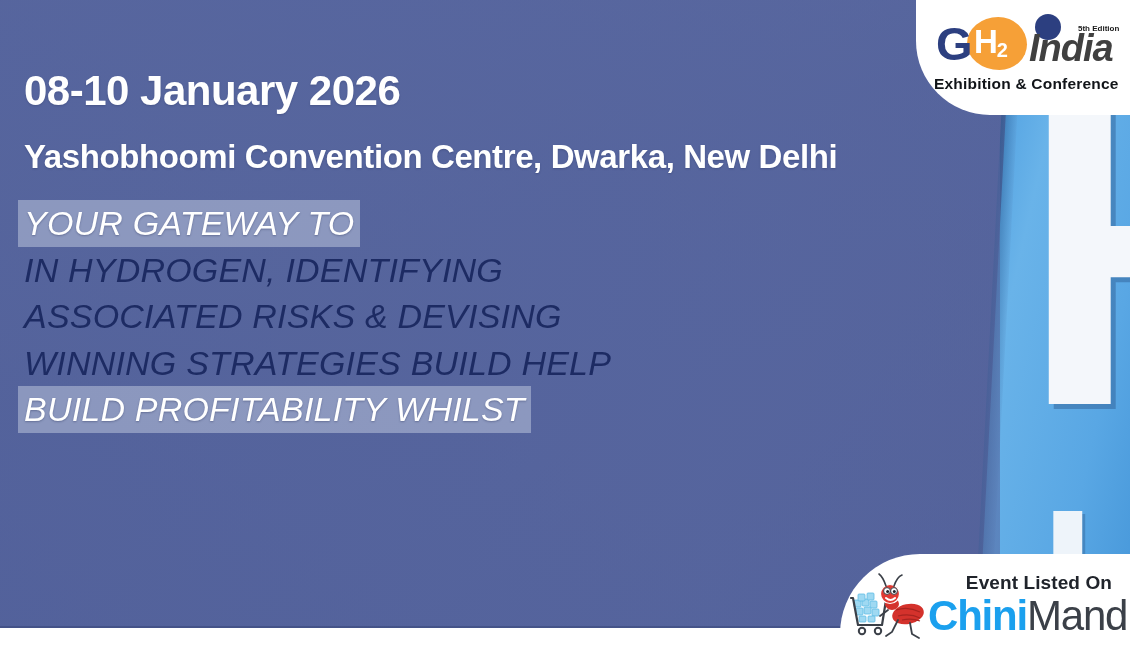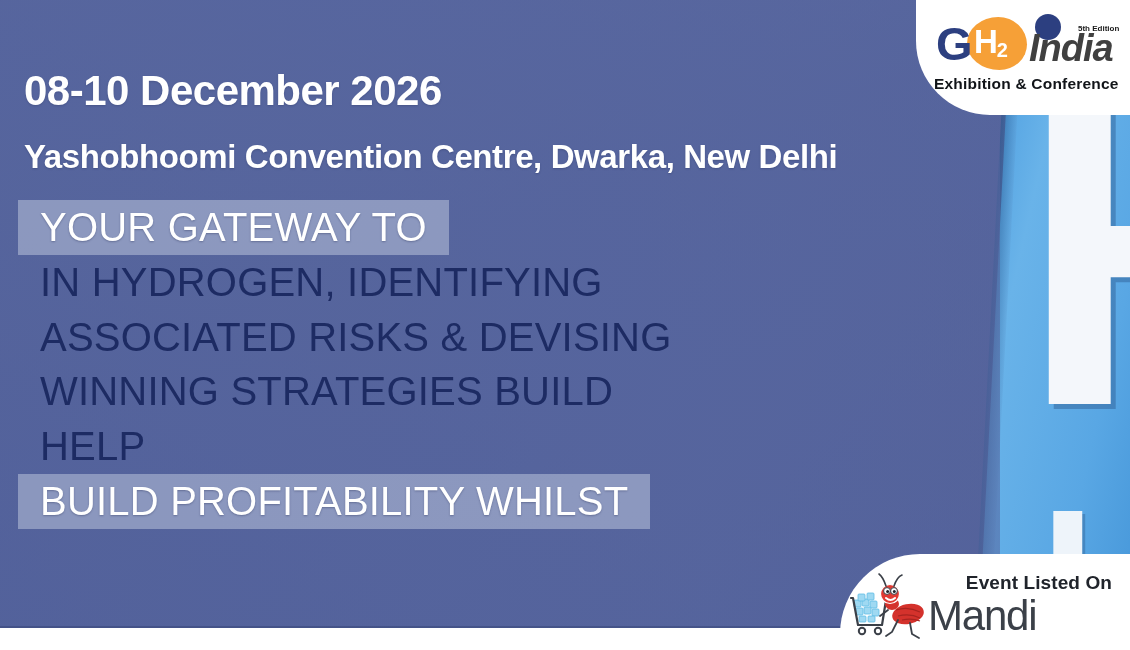--- a/index.html
+++ b/index.html
@@ -177,26 +177,27 @@
     text-shadow: 0 1px 2px rgba(30,40,80,0.3);
   }
   .claim {
     position: absolute;
     left: 24px; top: 200px;
     width: 720px;
   }
   .claim-line {
     display: block;
     width: fit-content;
-    font-size: 40px;
+    font-size: 34px;
     font-weight: 400;
     line-height: 1.37;
     letter-spacing: 0.2px;
-    padding: 0 22px;
+    padding: 0 6px;
     margin-left: -6px;
+    font-style: italic;
   }
   .claim-line.light {
     color: #ffffff;
     text-shadow: 0 1px 2px rgba(28,38,78,0.35);
   }
   .claim-line.dark {
     color: #1d2b63;
   }
   .claim-line.hl {
     background: rgba(205,214,232,0.46);
@@ -278,21 +279,21 @@
         <span class="logo-g">G</span>
         <span class="logo-h2"><span>H</span><sub>2</sub></span>
         <span class="logo-dot"></span>
         <span class="logo-india">India</span>
         <span class="logo-edition">5th Edition</span>
       </div>
       <div class="logo-sub">Exhibition &amp; Conference</div>
     </div>
   </div>
 
-  <div class="date-line">08-10 December 2026</div>
+  <div class="date-line">08-10 January 2026</div>
   <div class="venue-line">Yashobhoomi Convention Centre, Dwarka, New Delhi</div>
 
   <div class="claim">
     <span class="claim-line light hl">YOUR GATEWAY TO</span>
     <span class="claim-line dark">IN HYDROGEN, IDENTIFYING</span>
     <span class="claim-line dark">ASSOCIATED RISKS &amp; DEVISING</span>
     <span class="claim-line dark">WINNING STRATEGIES BUILD HELP</span>
     <span class="claim-line light hl">BUILD PROFITABILITY WHILST</span>
 
   </div>
@@ -337,18 +338,19 @@
 
       <path d="M40 16 q-3 -9 -7 -12" stroke="#3b4048" stroke-width="1.6" fill="none" stroke-linecap="round"></path>
       <path d="M48 16 q3 -9 8 -11" stroke="#3b4048" stroke-width="1.6" fill="none" stroke-linecap="round"></path>
 
       <path d="M52 50 l-6 12 l-6 4" stroke="#3b4048" stroke-width="1.8" fill="none" stroke-linecap="round"></path>
       <path d="M64 53 l2 11 l7 4" stroke="#3b4048" stroke-width="1.8" fill="none" stroke-linecap="round"></path>
       <path d="M42 40 l-8 6" stroke="#3b4048" stroke-width="1.8" fill="none" stroke-linecap="round"></path>
     </svg>
 
     <div class="cm-logo">
+      <span class="cm-chini">Chini</span>
       <span class="cm-mandi">Mandi</span>
 
     </div>
   </div>
 
 </div>
 
 </body></html>

